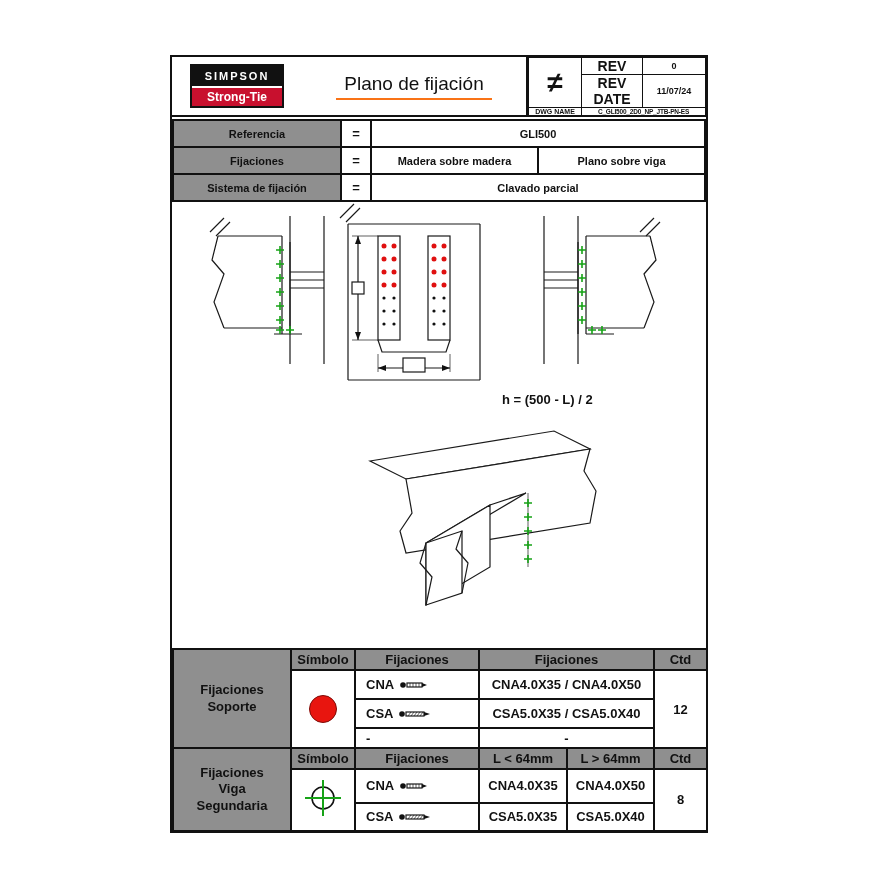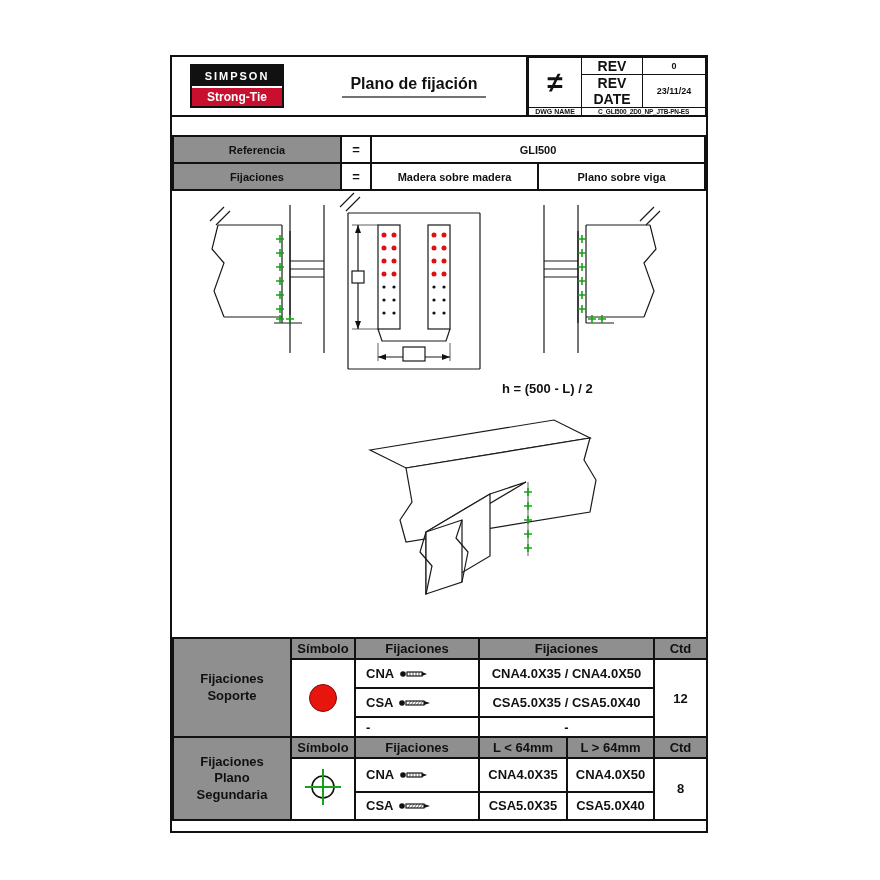--- a/index.html
+++ b/index.html
@@ -10,33 +10,33 @@
 
   
   .hdr{display:flex;height:58px;border-bottom:2px solid #111;}
   .logo-cell{width:130px;display:flex;align-items:center;justify-content:center;}
   .logo{width:90px;border:2px solid #111;}
   .logo-top{background:#111;color:#fff;font-weight:bold;font-size:11px;
             letter-spacing:2px;text-align:center;padding:4px 2px;}
   .logo-bot{background:#c8102e;color:#fff;font-weight:bold;font-size:12px;
             text-align:center;padding:2px;border-top:2px solid #fff;}
   .title-cell{flex:1;display:flex;align-items:center;justify-content:center;}
-  .title{font-size:16px;font-weight:bold;border-bottom:2px solid #737373;
+  .title{font-size:19px;font-weight:normal;border-bottom:2px solid #f97316;
          padding:0 8px 3px;}
   .rev-wrap{width:178px;border-left:2px solid #111;}
   .rev-table{border-collapse:collapse;width:100%;height:100%;table-layout:fixed;}
   .rev-table td{border:1.5px solid #111;padding:0;text-align:center;vertical-align:middle;}
   .rev-sym{font-size:28px;font-weight:bold;width:52px;}
   .rev-lab{font-size:14px;font-weight:bold;width:60px;}
   .rev-val{font-size:9px;font-weight:bold;}
   .dwg-lab{font-size:7px;font-weight:bold;}
   .dwg-val{font-size:6.5px;font-weight:bold;letter-spacing:-0.2px;}
 
   
-  .info{margin-top:18px;}
+  .info{margin-top:2px;}
   .info table{border-collapse:collapse;width:100%;table-layout:fixed;}
   .info td{border:2px solid #111;height:25px;text-align:center;vertical-align:middle;
            font-size:11px;font-weight:bold;padding:0;}
   td.ilabel{background:#8f8f8f;width:166px;}
   td.ieq{border-top-color:#111;width:28px;font-size:13px;background:#fff;}
   
   .draw{height:446px;overflow:hidden;border-radius:9px;}
   .ln{stroke:#1a1a1a;stroke-width:1.2;fill:none;}
   .thin{stroke:#1a1a1a;stroke-width:0.7;fill:none;}
   .shape{fill:#ffffff;stroke:#1a1a1a;stroke-width:1.2;}
@@ -77,21 +77,21 @@
       <div class="rev-wrap">
         <table class="rev-table">
           <tbody>
               <tr>
             <td class="rev-sym" rowspan="2">≠</td>
             <td class="rev-lab">REV</td>
             <td class="rev-val">0</td>
           </tr>
           <tr>
             <td class="rev-lab">REV DATE</td>
-            <td class="rev-val">23/11/24</td>
+            <td class="rev-val">11/07/24</td>
           </tr>
           <tr>
             <td class="dwg-lab">DWG NAME</td>
             <td class="dwg-val" colspan="2">C_GLI500_2D0_NP_JTB-PN-ES</td>
           </tr>
         </tbody>
           </table>
       </div>
     </div>
 
@@ -101,20 +101,25 @@
             <tr>
           <td class="ilabel">Referencia</td>
           <td class="ieq">=</td>
           <td colspan="2">GLI500</td>
         </tr>
         <tr>
           <td class="ilabel">Fijaciones</td>
           <td class="ieq">=</td>
           <td>Madera sobre madera</td>
           <td>Plano sobre viga</td>
+        </tr>
+        <tr>
+          <td class="ilabel">Sistema de fijación</td>
+          <td class="ieq">=</td>
+          <td colspan="2">Clavado parcial</td>
         </tr>
       </tbody>
         </table>
     </div>
 
     <div class="draw">
       <svg viewBox="0 0 534 446" width="534" height="446">
 
         <g transform="translate(38,14)">
           <path class="ln" d="M0,16 L14,2 M6,20 L20,6"></path>
@@ -287,21 +292,21 @@
           <col style="width:118px">
           <col style="width:64px">
           <col style="width:124px">
           <col style="width:88px">
           <col style="width:87px">
           <col style="width:53px">
         </colgroup>
       <tbody>
           <tr>
         <td class="blabel" rowspan="3">
-          <span>Fijaciones Plano Segundaria</span>
+          <span>Fijaciones Viga Segundaria</span>
             </td>
         <th>Símbolo</th>
         <th>Fijaciones</th>
         <th>L &lt; 64mm</th>
         <th>L &gt; 64mm</th>
         <th>Ctd</th>
       </tr>
       <tr style="height:28px">
         <td rowspan="2">
           <svg width="42" height="42">

